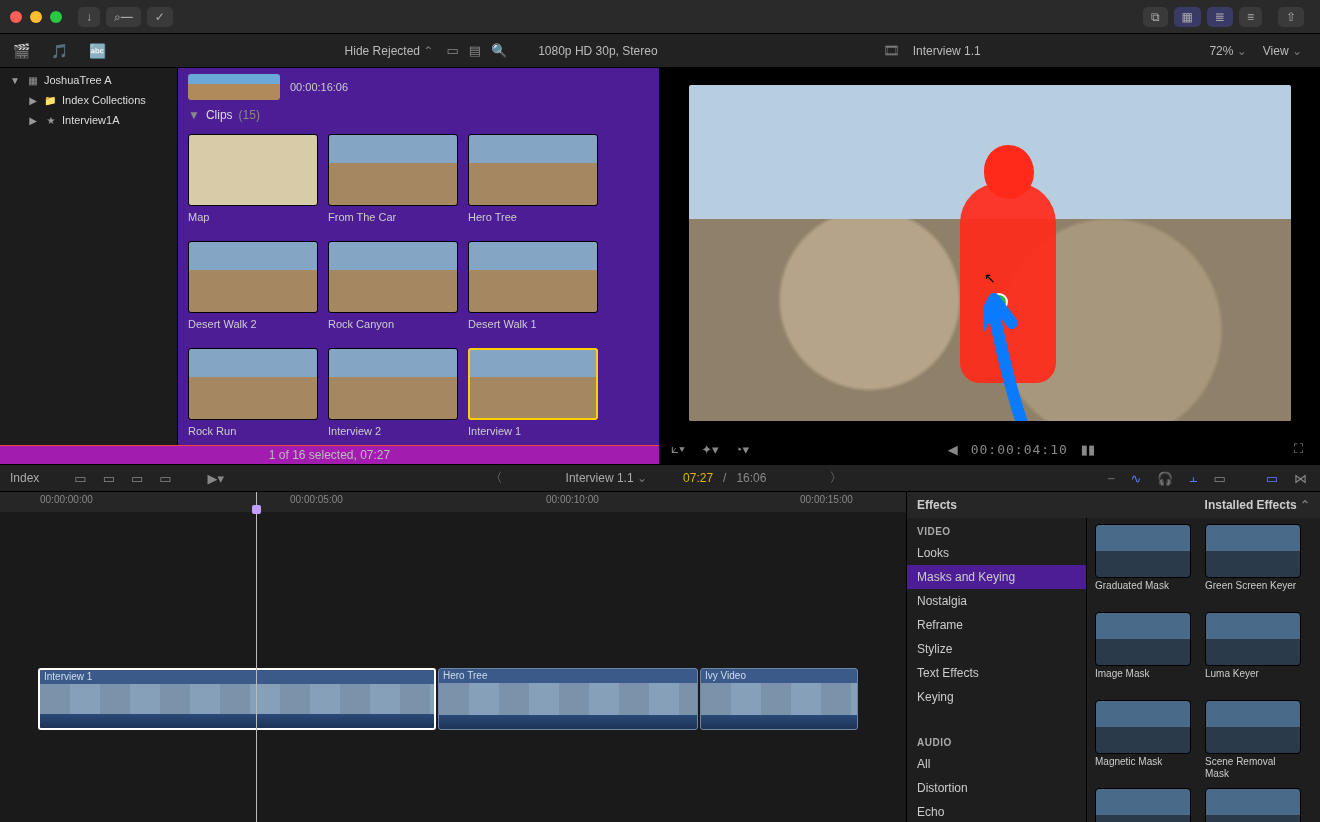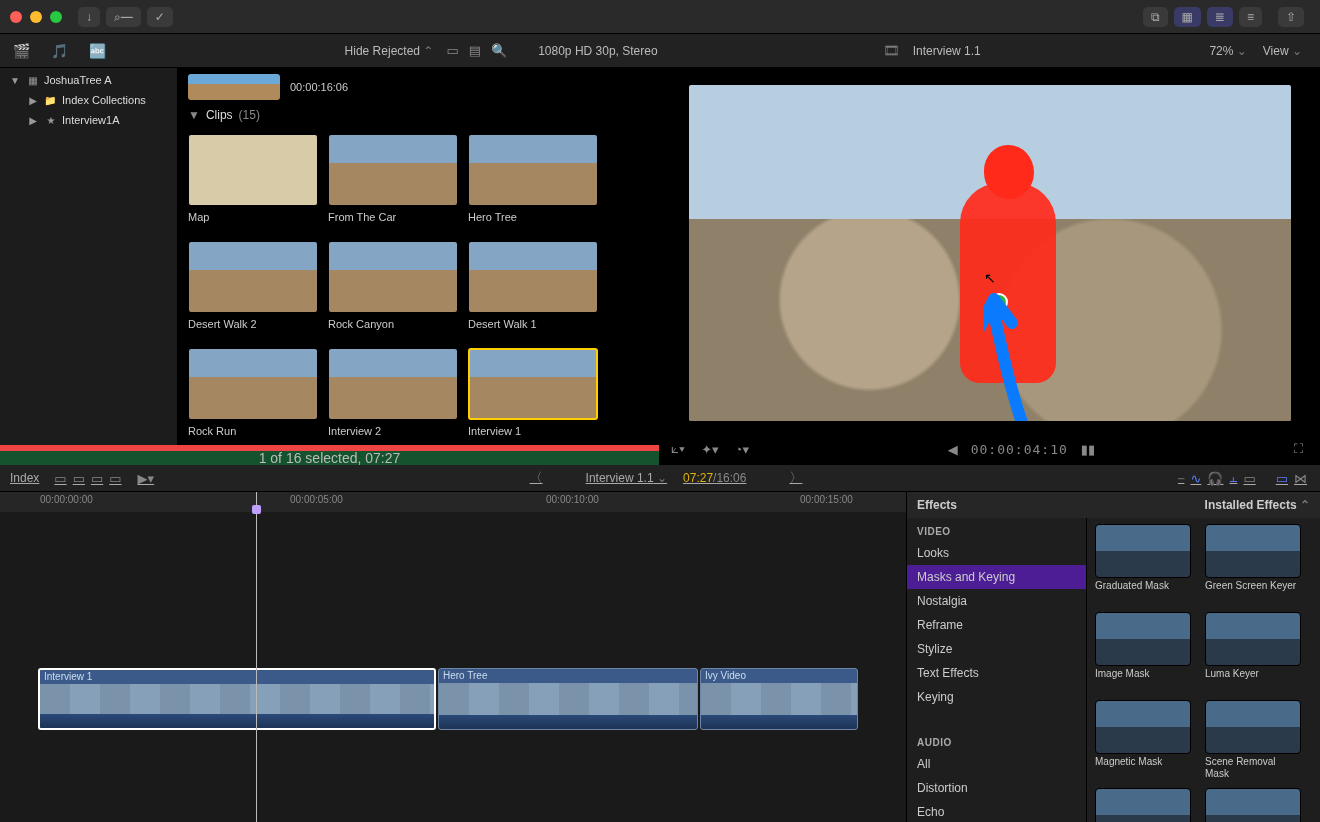--- a/index.html
+++ b/index.html
@@ -25,49 +25,49 @@
 .leftcol { width: 660px; display: flex; flex-direction: column; border-right: 1px solid #000; }
 .rightcol { width: 660px; background: #000; position: relative; display:flex; flex-direction:column;}
 
 
 .browserrow { display: flex; flex: 1; }
 .sidebar { width: 178px; background: #1c1c1c; border-right: 1px solid #000; padding-top: 2px; }
 .sb-item { padding: 4px 8px 4px 8px; display: flex; align-items: center; gap: 4px; color: #ddd; cursor: pointer; }
 .sb-item.child { padding-left: 26px; }
 .sb-ic { width: 14px; display: inline-flex; justify-content: center; color: #999; font-size: 10px; }
 
-.clipsarea { flex: 1; background: #000000; display: flex; flex-direction: column; overflow: hidden; }
+.clipsarea { flex: 1; background: #4c1d95; display: flex; flex-direction: column; overflow: hidden; }
 .cliphero { display: flex; align-items: center; gap: 10px; padding: 6px 10px 4px 10px; }
 .cliphero .thumb { width: 92px; height: 26px; border-radius: 3px; background: linear-gradient(#6aa8d8 40%, #b08a5a 40%); }
 .cliphero .tc { color: #ccc; font-size: 11px; }
 .clipshdr { padding: 4px 10px; color: #ddd; font-size: 12px; display: flex; align-items: center; gap: 6px; }
 .clipshdr .count { color: #888; }
 .clipgrid { display: grid; grid-template-columns: repeat(3, 130px); gap: 18px 10px; padding: 8px 10px; }
 .clip { cursor: pointer; }
 .clip .th { width: 130px; height: 72px; border-radius: 3px; background: linear-gradient(#85a5c4 40%, #a58862 40%); border: 1px solid #000; position: relative; }
 .clip.sel .th { border: 2px solid #ffcf00; }
 .clip .nm { font-size: 11px; color: #ccc; margin-top: 5px; white-space: nowrap; overflow: hidden; text-overflow: ellipsis; }
 .clip .th.map { background: #d8cca8; }
-.statusbar { height: 20px; background: #14532d; color: #bbb; font-size: 14px; display: flex; align-items: center; justify-content: center; border-top: 6px solid #ef4444; }
+.statusbar { height: 20px; background: #a21caf; color: #bbb; font-size: 12px; display: flex; align-items: center; justify-content: center; border-top: 1px solid #ef4444; }
 
 
 .viewer { flex:1; margin: 4px 24px 0 24px; background:#000; display:flex; align-items:center; justify-content:center; position:relative; }
 .viewer-img { position:relative; width:602px; height:336px; background: linear-gradient(#b7cde0 40%, #9e8f77 40%); border-radius:2px; overflow:hidden;}
 .rocks { position:absolute; left:0; right:0; bottom:0; height:60%; background: radial-gradient(circle at 30% 40%, #b5a48a 20%, transparent 21%), radial-gradient(circle at 70% 55%, #a7977c 25%, transparent 26%), #8f8169; }
 .subject { position:absolute; left:44%; top:18%; width:110px; height:260px; }
 .subject .body { position:absolute; top:38px; left:6px; width:96px; height:200px; background:#ff2a1a; border-radius:40px 40px 20px 20px; opacity:.92; }
 .subject .head { position:absolute; top:0; left:30px; width:50px; height:54px; background:#ff2a1a; border-radius:48% 52% 50% 50%; }
 .cursor { position:absolute; left:49%; top:55%; font-size:14px; color:#000; }
 .plus-badge { position:absolute; left:50%; top:62%; width:18px; height:18px; background:#2fb93b; border-radius:50%; color:#fff; display:flex; align-items:center; justify-content:center; font-weight:bold; font-size:13px; border:2px solid #fff;}
 .arrow { position:absolute; left:49%; top:62%; pointer-events:none; }
 .viewer-ctrl { height: 30px; display:flex; align-items:center; padding: 0 14px 0 8px; gap:10px; color:#999; }
 .viewer-ctrl .tc1 { color:#888; font-family: monospace; font-size:13px; letter-spacing:1px; }
 
 
-.tl-toolbar { height: 28px; background:#222; border-top:1px solid #000; border-bottom:1px solid #000; display:flex; align-items:center; padding:0 10px; color:#aaa; font-size:12px;text-decoration:underline; }
+.tl-toolbar { height: 28px; background:#222; border-top:1px solid #000; border-bottom:1px solid #000; display:flex; align-items:center; padding:0 10px; gap:10px; color:#aaa; font-size:12px; }
 .tl-toolbar .spacer { flex:1; }
 .tl-toolbar .tc-yellow { color:#e0b400; }
 .tl-toolbar .tc-grey { color:#888; }
 .mini-ic { color:#888; font-size:13px; cursor:pointer; padding:0 3px; }
 .mini-ic.active { color:#5c7cff; }
 
 
 .lower { display:flex; height: 362px; }
 .timeline { flex:1; background:#1a1a1a; position:relative; overflow:hidden; }
 .ruler { height:20px; background:#262626; position:relative; font-size:10px; color:#888;}

